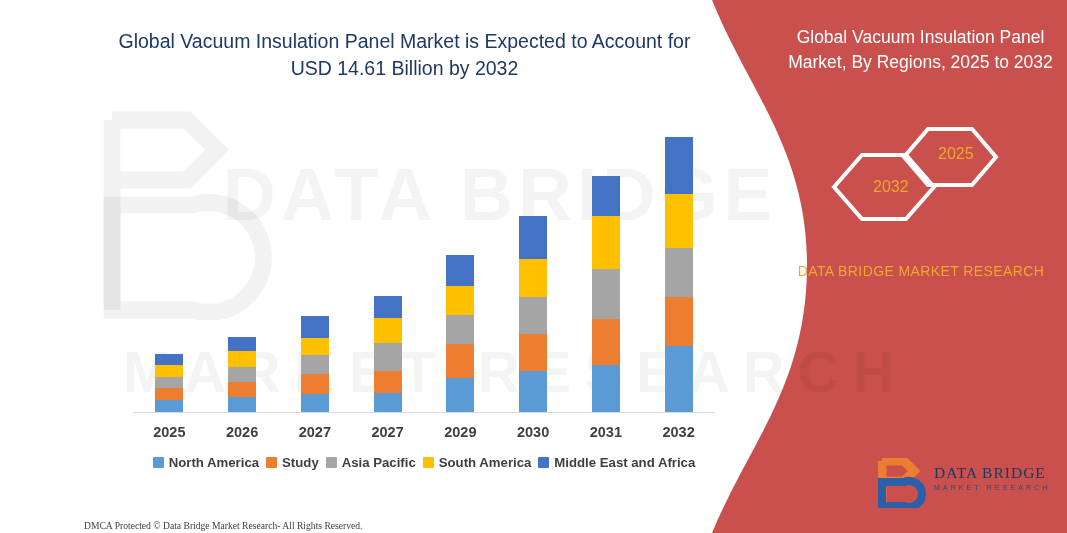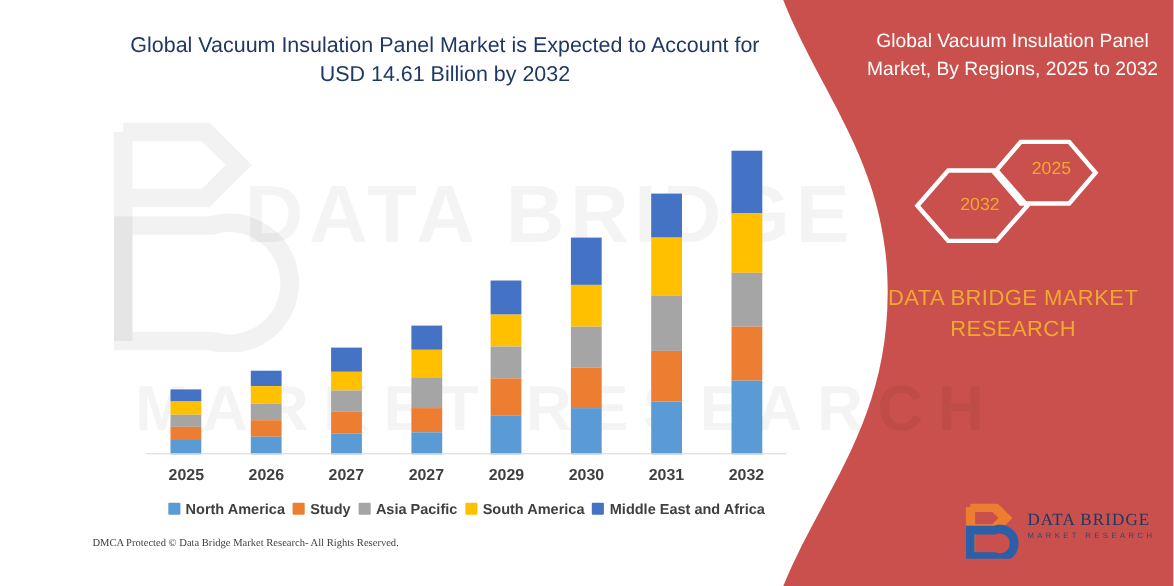--- a/index.html
+++ b/index.html
@@ -135,21 +135,21 @@
     flex: none;
   }
   .legend-label {
     font-size: 13.2px;
     font-weight: bold;
     color: #3f3f3f;
   }
 
   #footer {
     position: absolute;
-    left: 84px; top: 488px;
+    left: 84px; top: 520px;
     width: 600px;
     display: flex;
     justify-content: space-between;
     align-items: baseline;
     z-index: 3;
   }
   #footer .f-text {
     font-family: "Liberation Serif", serif;
     font-size: 9.6px;
     color: #404040;
@@ -184,21 +184,21 @@
     font-weight: normal;
   }
   #hex-2025-label { left: 118px; top: 30px; }
   #hex-2032-label { left: 53px; top: 63px; }
 
   #brand-name {
     position: absolute;
     left: 16px; top: 240px;
     width: 270px;
     text-align: center;
-    font-size: 20px;
+    font-size: 14px;
     line-height: 28px;
     letter-spacing: 0.4px;
     color: #F0A830;
   }
 
   #logo {
     position: absolute;
     left: 878px; top: 458px;
     width: 175px; height: 52px;
     z-index: 5;

